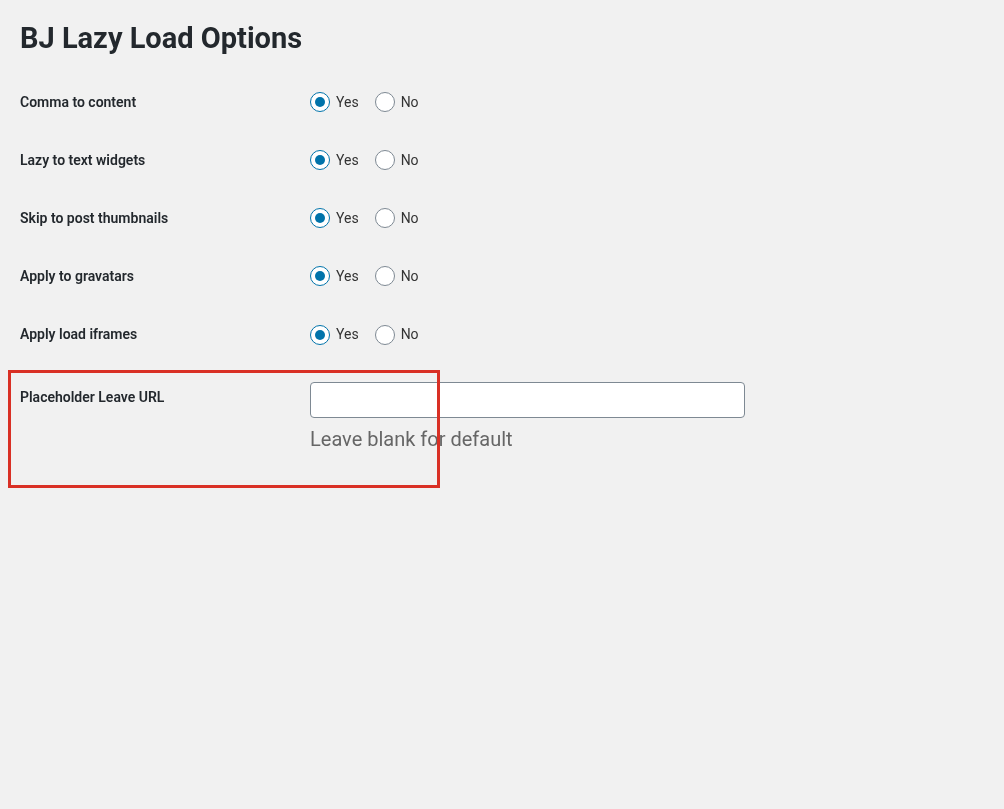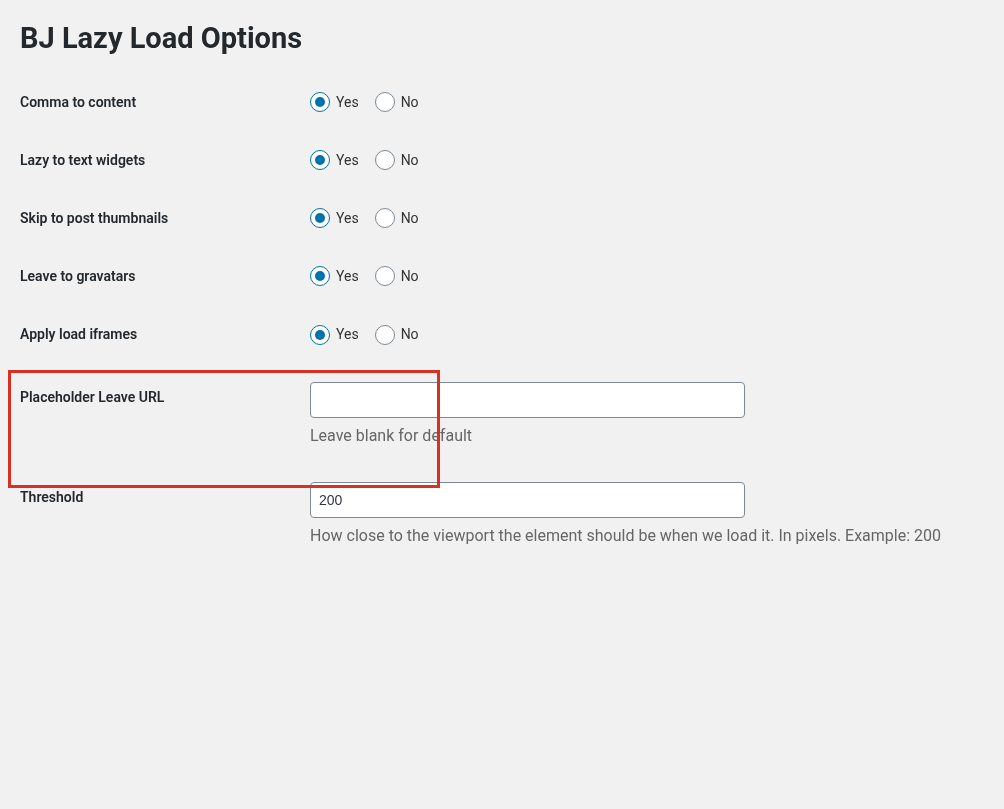--- a/index.html
+++ b/index.html
@@ -88,21 +88,21 @@
       width: 435px;
       height: 36px;
       padding: 4px 8px;
       font-size: 14px;
       border: 1px solid #7e8993;
       border-radius: 4px;
       background: #fff;
       color: #32373c;
     }
     .description {
-      font-size: 16px;
+      font-size: 20px;
       color: #666;
       margin-top: 8px;
       display: block;
     }
     .highlight-box {
       position: absolute;
       border: 3px solid #d93025;
       pointer-events: none;
       left: 8px;
       top: 370px;
@@ -173,21 +173,21 @@
               </label>
               <label class="radio-wrapper">
                 <span class="radio-btn"></span>
                 <span class="radio-label">No</span>
               </label>
             </div>
           </td>
         </tr>
 
         <tr>
-          <th>Leave to gravatars</th>
+          <th>Apply to gravatars</th>
           <td>
             <div class="radio-group">
               <label class="radio-wrapper">
                 <span class="radio-btn checked"></span>
                 <span class="radio-label">Yes</span>
               </label>
               <label class="radio-wrapper">
                 <span class="radio-btn"></span>
                 <span class="radio-label">No</span>
               </label>
@@ -214,24 +214,17 @@
 
         <tr class="text-row">
           <th>Placeholder Leave URL</th>
           <td>
             <input type="text" class="text-input" value="" style="">
             <span class="description">Leave blank for default</span>
           </td>
         </tr>
 
 
-        <tr class="text-row">
-          <th>Threshold</th>
-          <td>
-            <input type="text" class="text-input" value="200" style="">
-            <span class="description">How close to the viewport the element should be when we load it. In pixels. Example: 200</span>
-          </td>
-        </tr>
 
       </tbody>
     </table>
   </div>
 </div>
 
 </body></html>

